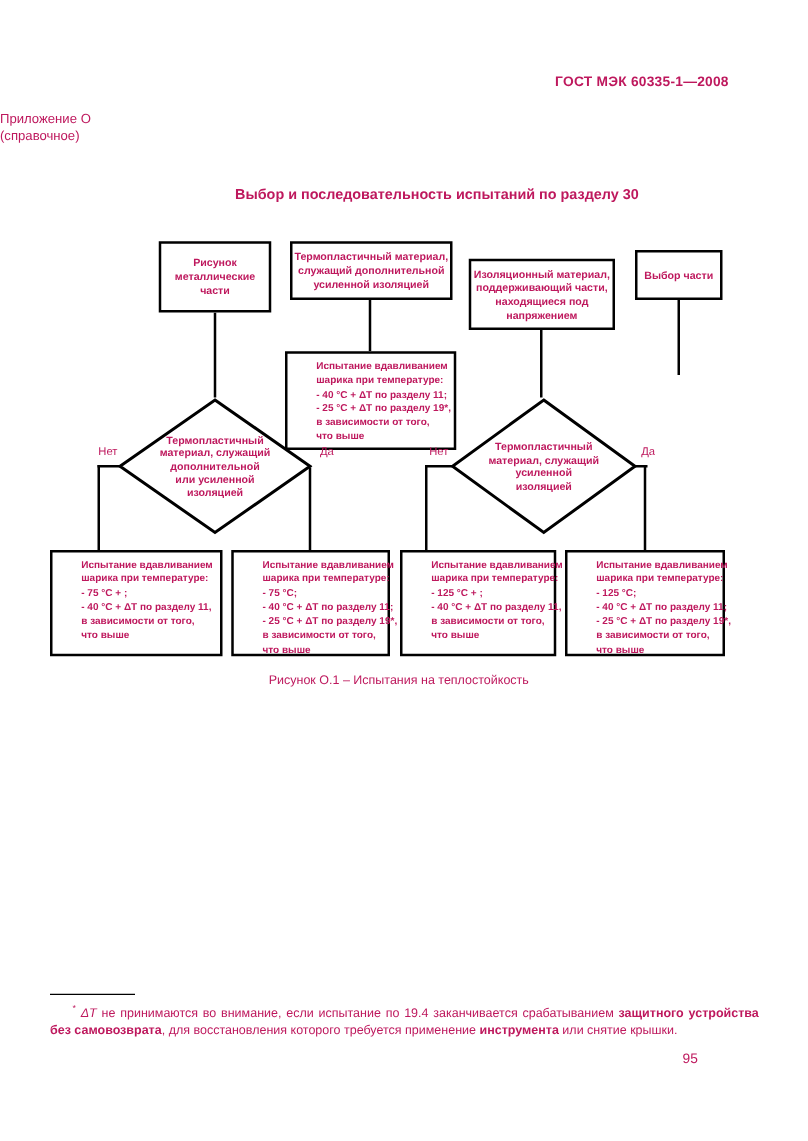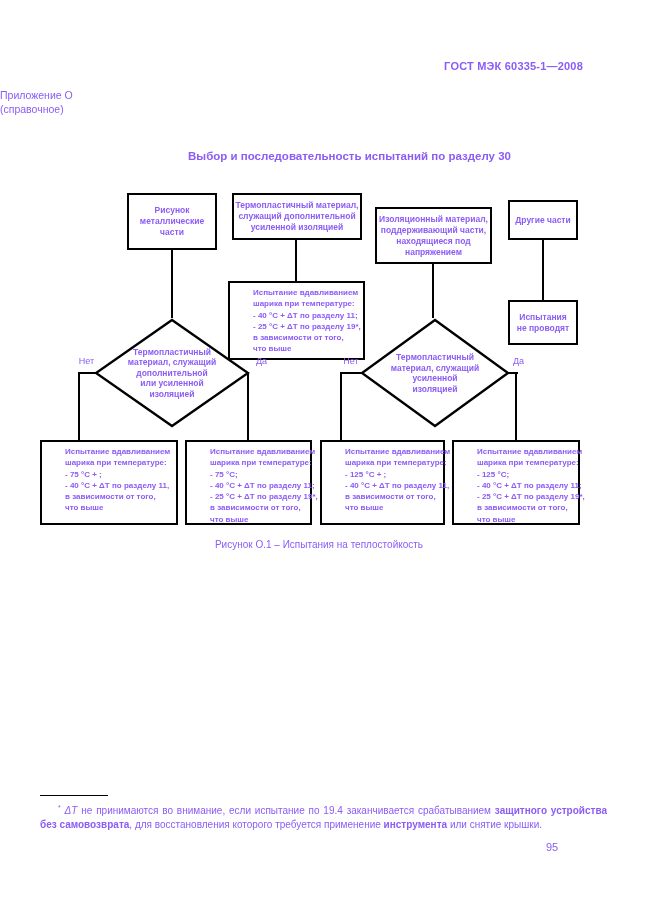--- a/index.html
+++ b/index.html
@@ -1,18 +1,18 @@
 <!DOCTYPE html>
 <html><head>
 <meta charset="utf-8">
 <style>
   html,body{margin:0;padding:0;background:#e8e8e8;}
   .page{
     position:relative;width:646px;height:913px;background:#ffffff;
-    font-family:"Liberation Sans",sans-serif;color:#8b5cf6;margin:0 auto;
+    font-family:"Liberation Sans",sans-serif;color:#be185d;margin:0 auto;
     overflow:hidden;
   }
   .hdr{position:absolute;top:60px;right:63px;font-size:11px;font-weight:bold;letter-spacing:.2px;}
   .annex{position:absolute;top:89px;left:0;width:632px;font-size:10.5px;line-height:13.5px;}
   .title{position:absolute;top:150px;left:0;width:627px;text-align:center;font-size:11.5px;font-weight:bold;margin-left:36px;}
   .caption{position:absolute;top:539px;left:0;width:638px;text-align:center;font-size:10px;}
   .pagenum{position:absolute;top:841px;left:546px;font-size:11px;}
 
   .fbox{
     position:absolute;border:2px solid #000;background:#fff;box-sizing:border-box;
@@ -75,34 +75,30 @@
       <div>служащий дополнительной</div>
       <div>усиленной изоляцией</div>
     </div>
   <div class="fbox" style="left:375px;top:193px;width:117px;height:57px;margin-top:14px;">
       <div>Изоляционный материал,</div>
       <div>поддерживающий части,</div>
       <div>находящиеся под</div>
       <div>напряжением</div>
     </div>
   <div class="fbox" style="left:508px;top:200px;width:70px;height:40px;">
-      <div>Другие части</div>
+      <div>Выбор части</div>
     </div>
 
   <div class="fbox testbox" style="left:228px;top:281px;width:137px;height:79px;">
       <div>Испытание вдавливанием</div>
       <div>шарика при температуре:</div>
       <div>- 40 °С + ΔT по разделу 11;</div>
       <div>- 25 °С + ΔT по разделу 19*,</div>
       <div>в зависимости от того,</div>
       <div>что выше</div>
-    </div>
-  <div class="fbox" style="left:508px;top:300px;width:70px;height:45px;">
-      <div>Испытания</div>
-      <div>не проводят</div>
     </div>
 
   <div class="dwrap" style="left:94px;top:318px;width:156px;height:110px;">
     <svg width="156" height="110" viewBox="0 0 156 110">
       <polygon points="78,2 154,55 78,108 2,55" fill="#ffffff" stroke="#000000" stroke-width="2.4"></polygon>
     </svg>
     <div class="dtext">
         <div>Термопластичный</div>
         <div>материал, служащий</div>
         <div>дополнительной</div>

